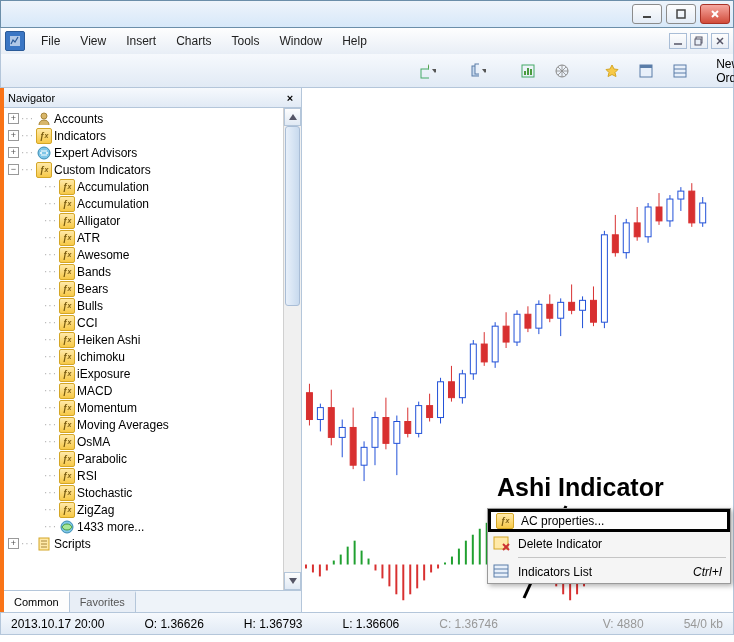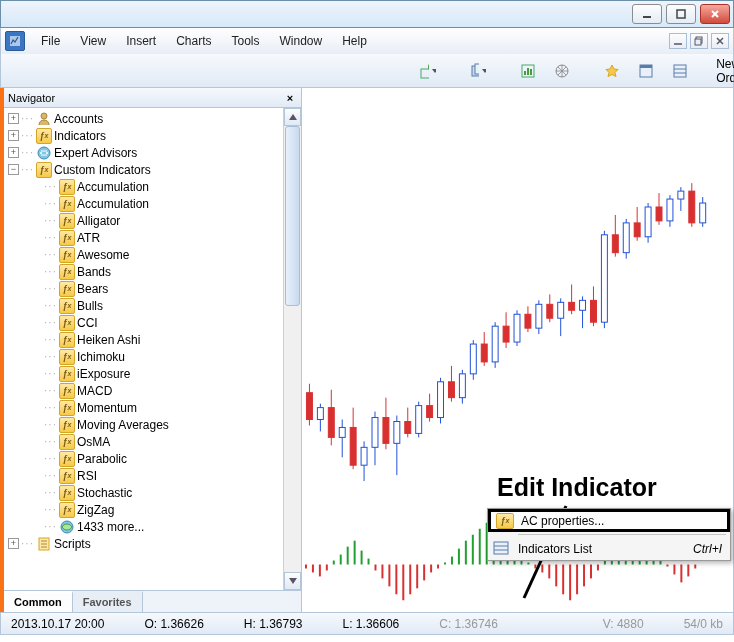--- a/index.html
+++ b/index.html
@@ -40,21 +40,21 @@
 .sb-track{flex:1;position:relative;}
 .sb-thumb{position:absolute;left:1px;right:1px;top:0;height:180px;background:linear-gradient(90deg,#e8f0fa,#c8daee);border:1px solid #a9bdd6;border-radius:3px;}
 .tree-item { display: flex; align-items: center; height: 17px; font-size: 12px; padding-left: 4px; gap: 2px; white-space: nowrap; }
 .tree-item.child { padding-left: 40px; }
 .tree-item.scripts { padding-left: 4px; }
 .toggle { width: 11px; height: 11px; border: 1px solid #999; font-size: 9px; line-height: 9px; text-align: center; color: #555; background:#fff; flex-shrink:0;}
 .dots{color:#b0b0b0;letter-spacing:1px;font-size:10px;flex-shrink:0;}
 .fx-icon{width:16px;height:16px;background:linear-gradient(#ffe9a8,#f7c948);border:1px solid #d4a626;border-radius:2px;font-size:9px;font-weight:bold;color:#7a5c10;display:flex;align-items:center;justify-content:center;font-style:italic;flex-shrink:0;}
 .folder-icon{width:16px;height:16px;display:flex;align-items:center;justify-content:center;flex-shrink:0;}
 .nav-tabs { height: 22px; border-top: 1px solid #b4c6da; display: flex; background:#eef3f9;}
-.nav-tab { padding: 3px 10px; font-size: 11px; border-right: 1px solid #b4c6da; background:#fdfdfd; border-top:2px solid #fff;font-weight:bold;}
+.nav-tab { padding: 3px 10px; font-size: 11px; border-right: 1px solid #b4c6da; background:#fdfdfd; border-top:2px solid #fff;}
 .nav-tab.inactive{background:#e8eef6;border-top:2px solid transparent;color:#555;}
 
 
 .chart { flex: 1; position: relative; background: #fff; overflow:hidden;}
 .chart svg { position: absolute; inset: 0; width: 100%; height: 100%; }
 .annot { position:absolute; font-size:25px; font-weight:bold; color:#000; }
 
 
 .context-menu { position:absolute; right:3px; top:508px; width:244px; background:#f5f5f5; border:1px solid #9a9a9a; box-shadow: 2px 2px 5px rgba(0,0,0,.3); }
 .cm-item{height:23px;display:flex;align-items:center;padding:0 8px 0 4px;font-size:12px;gap:6px;}
@@ -509,34 +509,44 @@
         <line x1="340" y1="478" x2="340" y2="448" stroke="#20a030" stroke-width="2"></line>
         <line x1="347" y1="478" x2="347" y2="456" stroke="#20a030" stroke-width="2"></line>
         <line x1="354" y1="478" x2="354" y2="464" stroke="#20a030" stroke-width="2"></line>
         <line x1="361" y1="478" x2="361" y2="472" stroke="#20a030" stroke-width="2"></line>
         <line x1="368" y1="478" x2="368" y2="480" stroke="#d83030" stroke-width="2"></line>
         <line x1="375" y1="478" x2="375" y2="488" stroke="#d83030" stroke-width="2"></line>
         <line x1="382" y1="478" x2="382" y2="496" stroke="#d83030" stroke-width="2"></line>
         <line x1="389" y1="478" x2="389" y2="490" stroke="#d83030" stroke-width="2"></line>
         <line x1="396" y1="478" x2="396" y2="482" stroke="#d83030" stroke-width="2"></line>
       </svg>
-    <div class="annot" style="left:195px;top:385px;">Edit Indicator</div>
+    <div class="annot" style="left:195px;top:385px;">Ashi Indicator</div>
     <svg style="position:absolute;left:218px;top:416px;" width="50" height="96">
       <line x1="46" y1="2" x2="4" y2="94" stroke="#000" stroke-width="3"></line>
     </svg>
   </div>
 </div>
 
 <div class="context-menu">
   <div class="cm-strip"></div>
   <div class="cm-item highlight">
     <div class="cm-icon">
         <div class="fx-icon" style="width:18px;height:16px;">ƒ<sub style="font-size:7px">x</sub></div>
       </div>
     <span>AC properties...</span>
+  </div>
+  <div class="cm-item">
+    <div class="cm-icon">
+        <svg width="18" height="16">
+          <rect x="1" y="1" width="14" height="12" fill="#ffe9a8" stroke="#d4a626"></rect>
+          <line x1="10" y1="8" x2="16" y2="14" stroke="#c33" stroke-width="2"></line>
+          <line x1="16" y1="8" x2="10" y2="14" stroke="#c33" stroke-width="2"></line>
+        </svg>
+      </div>
+    <span>Delete Indicator</span>
   </div>
   <div class="cm-sep"></div>
   <div class="cm-item">
     <div class="cm-icon">
         <svg width="18" height="16">
           <rect x="1" y="1" width="14" height="12" fill="#e8f0fa" stroke="#5a7da8"></rect>
           <line x1="1" y1="5" x2="15" y2="5" stroke="#5a7da8"></line>
           <line x1="1" y1="9" x2="15" y2="9" stroke="#5a7da8"></line>
         </svg>
       </div>

